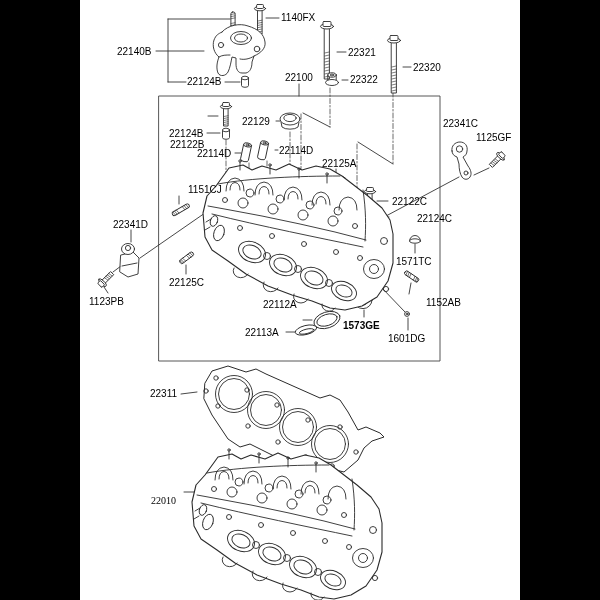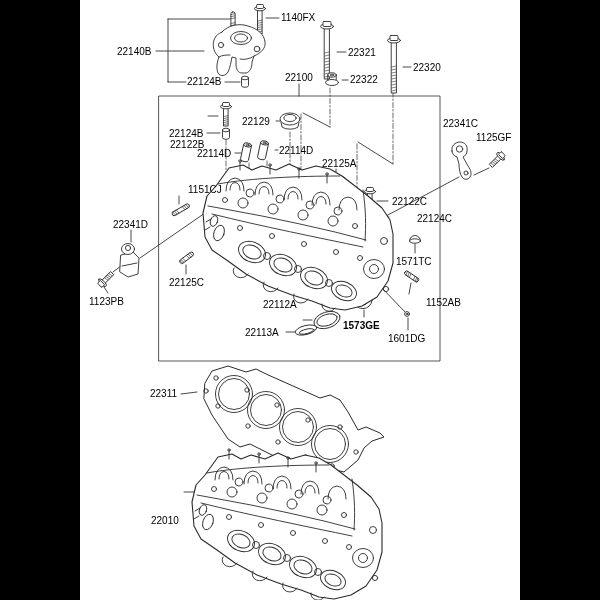--- a/index.html
+++ b/index.html
@@ -289,15 +289,15 @@
       <div class="label" style="left: 391px; top: 212px; color: rgb(0, 0, 0); margin-left: 26px;">22124C</div>
       <div class="label" style="left: 89px; top: 295px; color: rgb(0, 0, 0);">1123PB</div>
       <div class="label" style="left: 169px; top: 276px; color: rgb(0, 0, 0);">22125C</div>
       <div class="label" style="left: 396px; top: 255px; color: rgb(0, 0, 0);">1571TC</div>
       <div class="label" style="left: 393px; top: 296px; color: rgb(0, 0, 0); margin-left: 33px;">1152AB</div>
       <div class="label" style="left: 343px; top: 319px; color: rgb(0, 0, 0); font-weight: bold;">1573GE</div>
       <div class="label" style="left: 388px; top: 332px; color: rgb(0, 0, 0);">1601DG</div>
       <div class="label" style="left: 263px; top: 298px; color: rgb(0, 0, 0);">22112A</div>
       <div class="label" style="left: 245px; top: 326px; color: rgb(0, 0, 0);">22113A</div>
       <div class="label" style="left: 150px; top: 387px; color: rgb(0, 0, 0);">22311</div>
-      <div class="label" style="left: 151px; top: 514px; color: rgb(0, 0, 0);">22010</div>
+      <div class="label" style="left: 151px; top: 494px; color: rgb(0, 0, 0); font-family: Liberation Serif, serif;">22010</div>
     </div>
 </div>
 
 </body></html>

